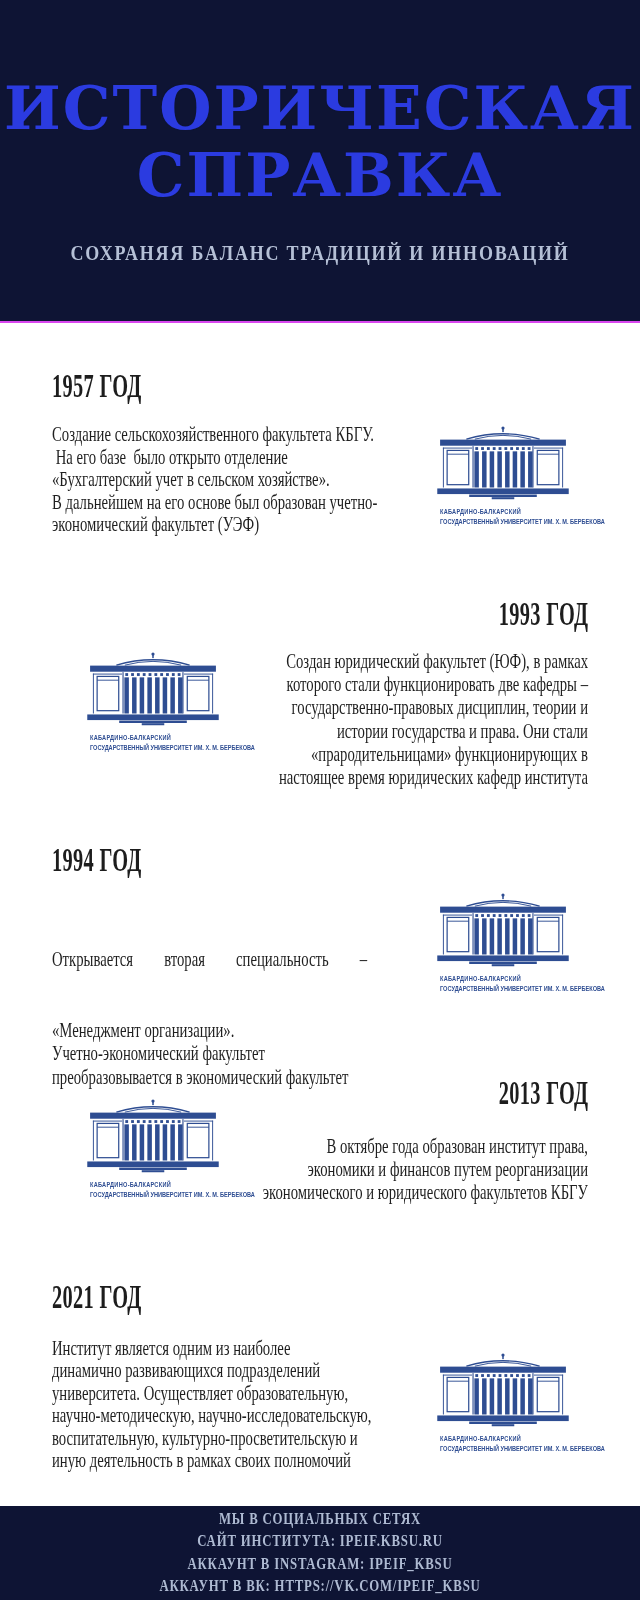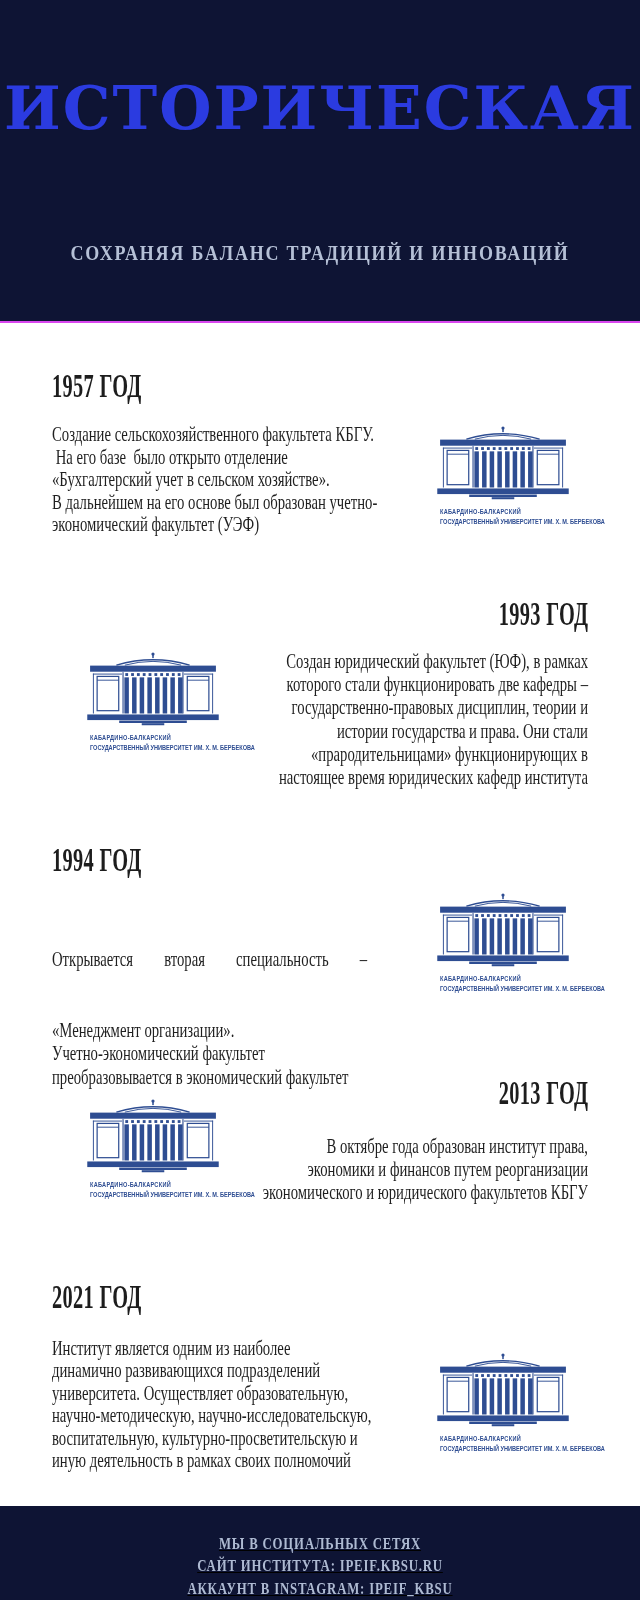--- a/index.html
+++ b/index.html
@@ -39,31 +39,32 @@
   #logo2{left:63px; top:652px;}
   #logo3{left:413px;top:893px;}
   #logo4{left:63px; top:1099px;}
   #logo5{left:413px;top:1353px;}
   .logo-slot svg{display:block;margin:0 auto;width:132px;height:77px;}
   .cap{font-family:"Liberation Sans","DejaVu Sans",sans-serif;font-weight:700;font-size:8px;line-height:9.5px;
        color:#2e4d92;transform:scaleX(.7);transform-origin:center top;white-space:nowrap;}
   .cap1{margin-top:4px;letter-spacing:.4px;}
 
   
-  .footer{position:absolute;left:0;top:1506px;width:640px;height:94px;background:#0e1434;box-sizing:border-box;padding-top:27px;text-decoration:underline;}
+  .footer{position:absolute;left:0;top:1506px;width:640px;height:94px;background:#0e1434;box-sizing:border-box;padding-top:2px;}
   .fline{text-align:center;color:#aebad2;font-weight:700;font-size:16px;line-height:22.3px;letter-spacing:1px;
          transform:scaleX(.8);white-space:nowrap;}
 </style>
 </head>
 <body>
 
 <div class="page">
 
   <header class="header">
     <div class="title title1">ИСТОРИЧЕСКАЯ</div>
+    <div class="title title2">СПРАВКА</div>
     <div class="subtitle">СОХРАНЯЯ БАЛАНС ТРАДИЦИЙ И ИННОВАЦИЙ</div>
   </header>
 
   <section>
     <div id="h1957" class="year yl">1957 ГОД</div>
     <div id="t1957" class="txt tl">Создание сельскохозяйственного факультета КБГУ.
  На его базе  было открыто отделение
 «Бухгалтерский учет в сельском хозяйстве».
 В дальнейшем на его основе был образован учетно-
 экономический факультет (УЭФ)</div>

